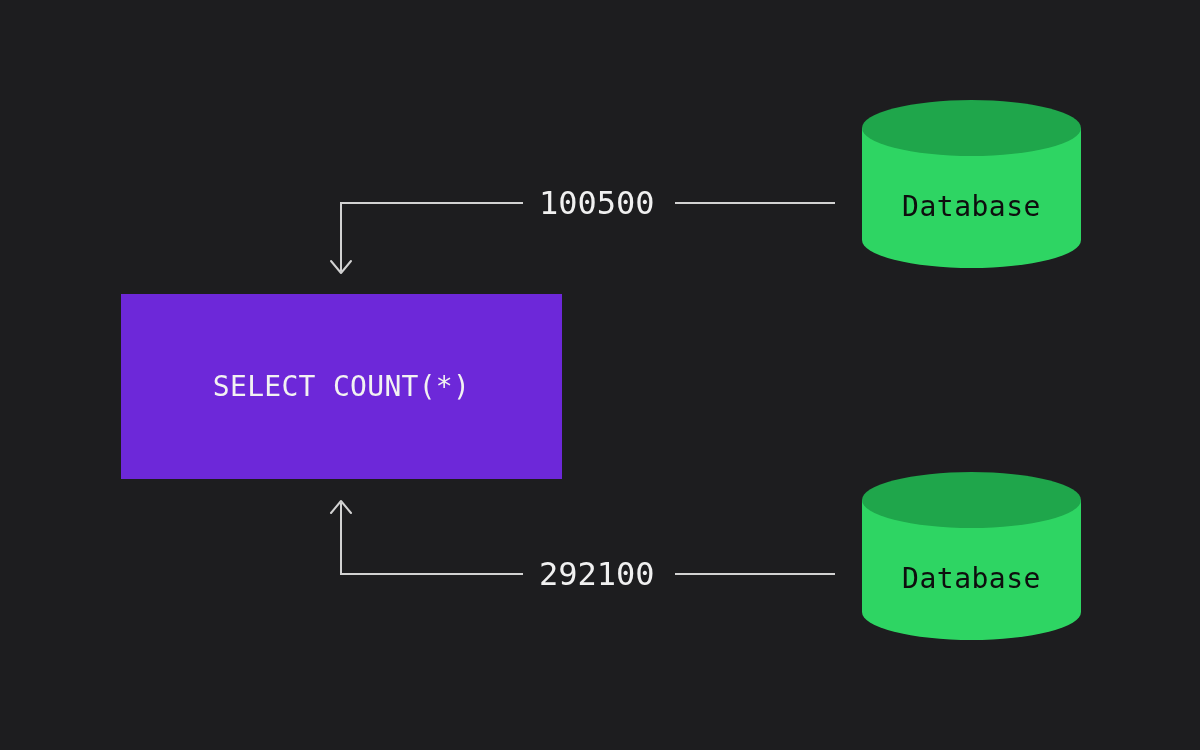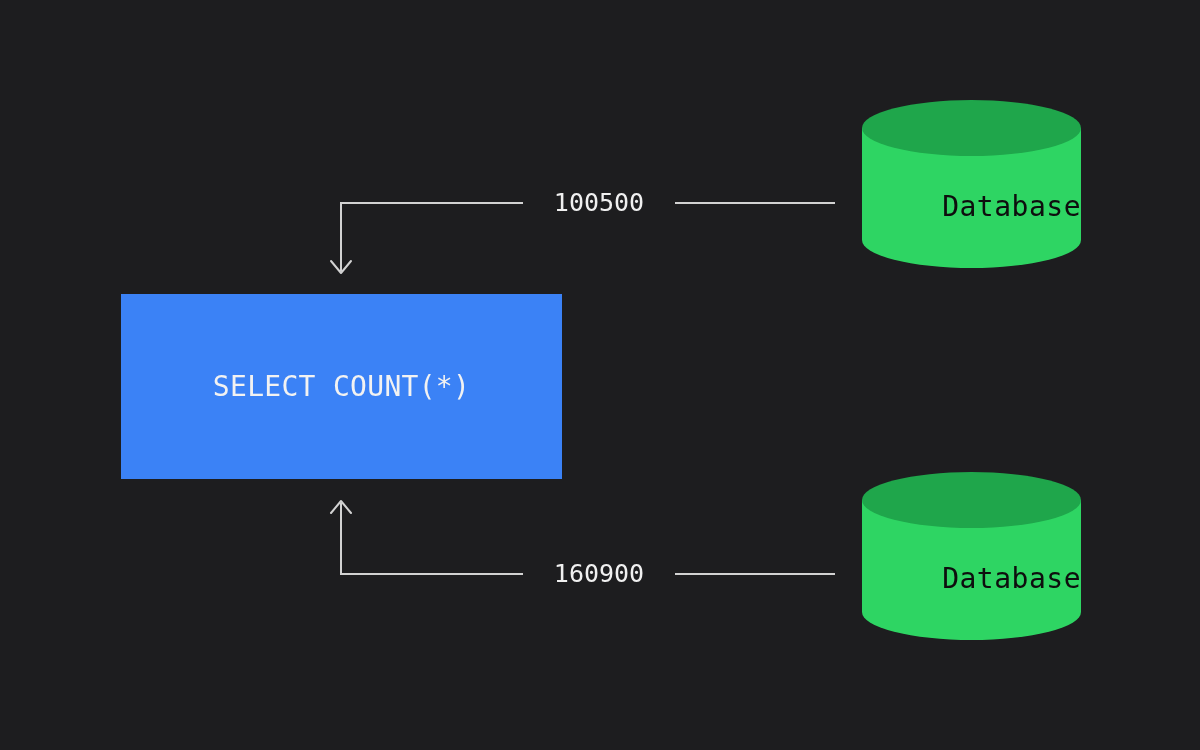--- a/index.html
+++ b/index.html
@@ -18,21 +18,21 @@
     background: #1d1d1f;
   }
 
   
   .query-box {
     position: absolute;
     left: 121px;
     top: 294px;
     width: 441px;
     height: 185px;
-    background: #3b82f6;
+    background: #6d28d9;
     display: flex;
     flex-direction: column;
     align-items: center;
     justify-content: center;
   }
   .query-line {
     color: #f2f2f2;
     font-size: 28px;
     line-height: 42px;
     white-space: pre;
@@ -65,21 +65,21 @@
     width: 219px;
     height: 56px;
     border-radius: 50%;
     background: #1fa64b;
   }
   .db-label {
     position: absolute;
     left: 0;
     right: 0;
     top: 92px;
-    text-align: right;
+    text-align: center;
     color: #0e0e0e;
     font-size: 28px;
     line-height: 30px;
     letter-spacing: 0.5px;
   }
 
   
   .wires {
     position: absolute;
     left: 0;
@@ -87,23 +87,22 @@
     width: 1200px;
     height: 750px;
     pointer-events: none;
   }
 
   
   .count-label {
     position: absolute;
     left: 539px;
     width: 120px;
-    text-align: center;
     color: #f0f0f0;
-    font-size: 25px;
+    font-size: 32px;
     line-height: 28px;
   }
   .count-label.top    { top: 189px; }
   .count-label.bottom { top: 560px; }
 </style>
 </head>
 <body>
 
 <div class="canvas">
 
@@ -132,15 +131,15 @@
     <div class="db-label">Database</div>
   </div>
 
   <div class="db-node bottom">
     <div class="cyl-body"></div>
     <div class="cyl-top-face"></div>
     <div class="db-label">Database</div>
   </div>
 
   <div class="count-label top">100500</div>
-  <div class="count-label bottom">160900</div>
+  <div class="count-label bottom">292100</div>
 
 </div>
 
 </body></html>

